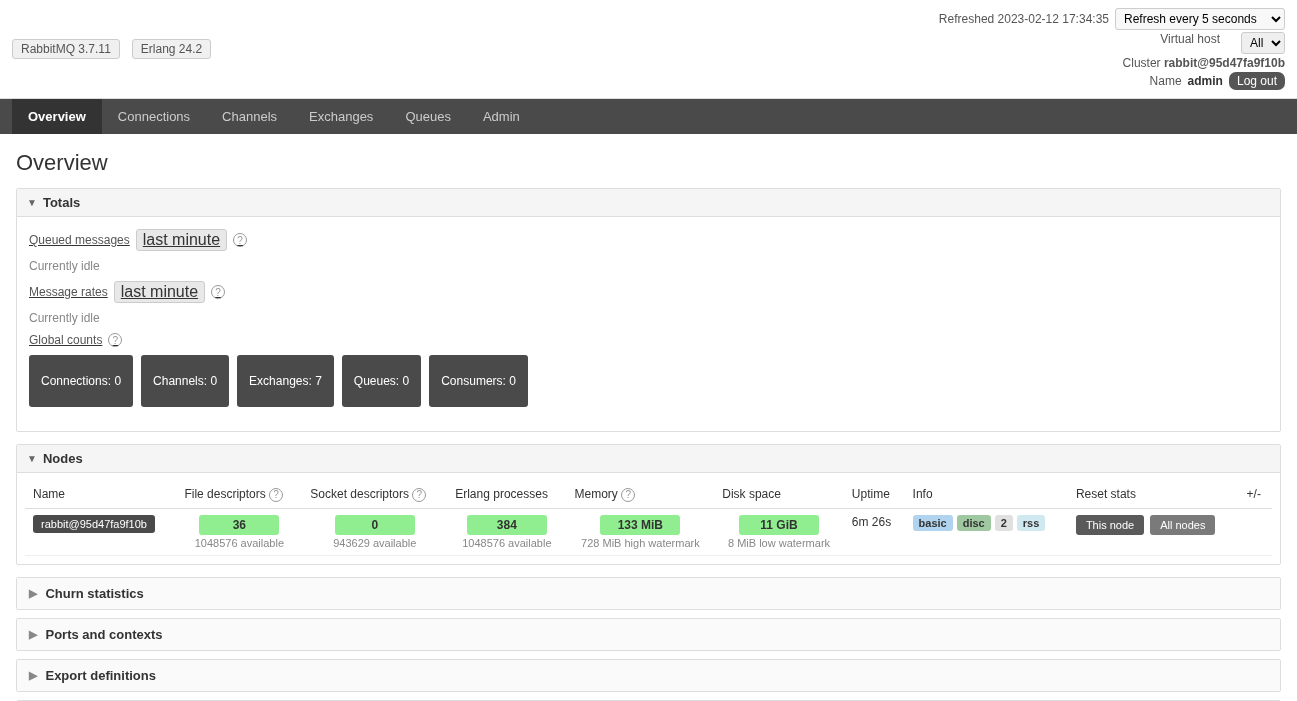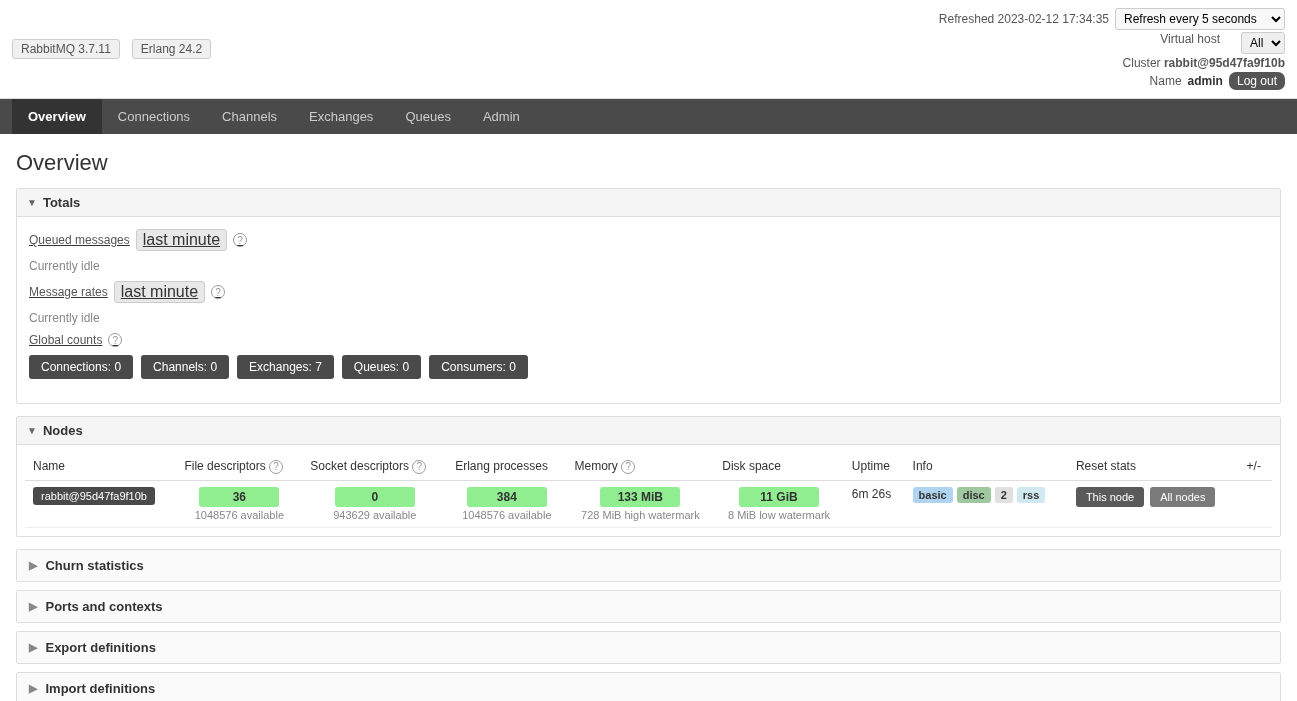--- a/index.html
+++ b/index.html
@@ -169,21 +169,21 @@
       display: flex;
       align-items: center;
       gap: 8px;
       margin-bottom: 12px;
     }
     .count-btn {
       background: #4a4a4a;
       color: #fff;
       border: none;
       border-radius: 3px;
-      padding: 5px 12px;
+      padding: 19px 12px;
       font-size: 12px;
       cursor: pointer;
     }
 
     
     .nodes-table {
       width: 100%;
       border-collapse: collapse;
       font-size: 12px;
     }

